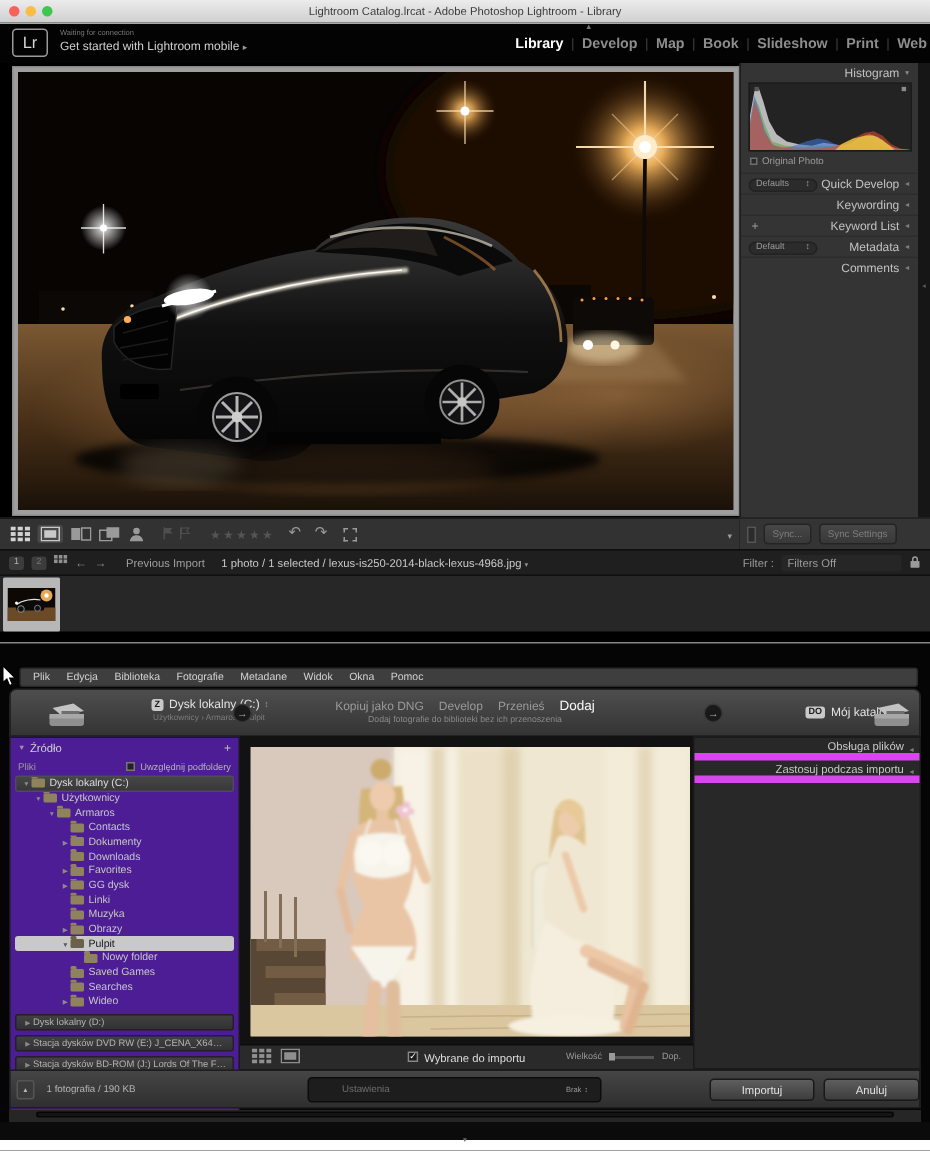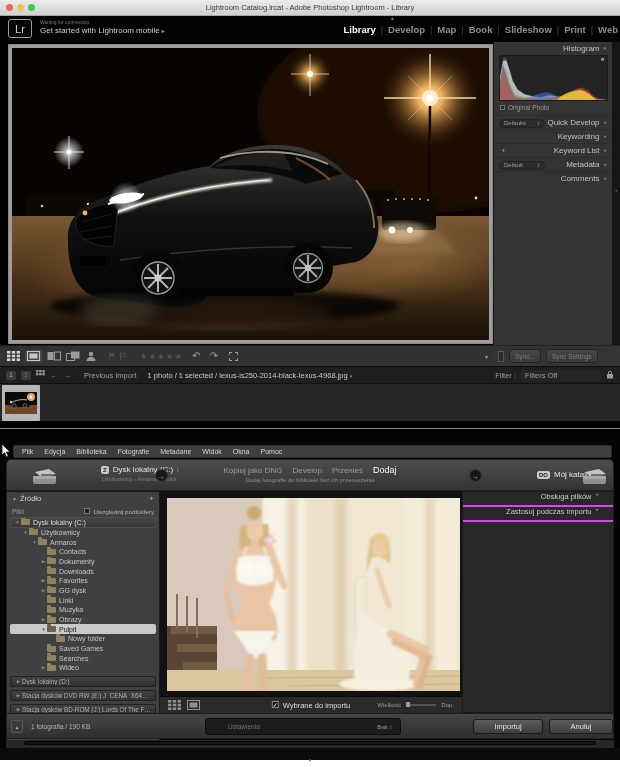--- a/index.html
+++ b/index.html
@@ -78,42 +78,42 @@
   .srcpath{font-size:5.5px;color:#7d7d7d;margin-top:2px;margin-left:1px}
   .circ{position:absolute;width:13px;height:13px;border-radius:50%;background:#191919;border:1px solid #3a3a3a;color:#b0b0b0;font-size:7px;line-height:13px;text-align:center}
   .c1{left:148px;top:9px}.c2{left:462px;top:9px}
   .methods-wrap{position:absolute;left:170px;right:170px;top:5px;text-align:center}
   .methods{display:flex;gap:10px;justify-content:center;align-items:baseline}
   .method{font-size:8px;color:#9a9a9a;white-space:nowrap}
   .method.active{color:#fafafa;font-weight:normal;font-size:9px}
   .mdesc{font-size:5.8px;color:#8a8a8a;margin-top:2px}
   .dstblk{position:absolute;left:530px;top:10px;display:flex;align-items:center}
   .dstname{font-size:8px;color:#e2e2e2}
-  .lp{position:absolute;left:6px;top:62px;width:154px;height:266px;background:#404040;border:1px solid #1a1a1a}
+  .lp{position:absolute;left:6px;top:62px;width:154px;height:266px;background:#4c1d95;border:1px solid #1a1a1a}
   .lp-h{height:13px;display:flex;align-items:center;padding:0 5px;font-size:7.5px;color:#d0d0d0}
   .tri{font-size:5px;color:#999;margin-right:3px}
   .lp-plus{margin-left:auto;color:#bbb;font-size:8px}
   .lp-sub{height:12px;display:flex;align-items:center;padding:0 5px;font-size:6.5px;color:#9a9a9a}
   .inc{margin-left:auto;display:flex;align-items:center;gap:3px;color:#b5b5b5;font-size:6.2px}
   .cb2{width:6px;height:6px;border:1px solid #777;background:#222}
   .trow{height:9.7px;display:flex;align-items:center;font-size:7px;color:#c6c6c6;margin:0 3px;border-radius:2px;overflow:hidden;white-space:nowrap}
   .tarr{width:7px;font-size:4.5px;color:#8a8a8a;text-align:center;flex:none}
   .tfold{width:9px;height:6px;background:#8f835d;border-radius:1px;position:relative;margin-right:3px;flex:none}
   .tfold::before{content:"";position:absolute;top:-2px;left:0;width:4px;height:2px;background:#8f835d;border-radius:1px 1px 0 0}
   .trow.root{background:linear-gradient(#464646,#383838);border:1px solid #4e4e4e;color:#ddd;height:10.5px}
   .trow.sel{background:#c9c9c9;color:#141414}
   .trow.sel .tfold{background:#6b6146}.trow.sel .tfold::before{background:#6b6146}
   .trow.sel .tarr{color:#555}
   .drive{height:11px;margin:3px 3px 0;background:linear-gradient(#414141,#323232);border:1px solid #222;border-radius:2px;display:flex;align-items:center;padding:0 4px;font-size:6.3px;color:#b3b3b3;white-space:nowrap;overflow:hidden;text-overflow:ellipsis}
   .drive .tarr{flex:none}
   .drive i{overflow:hidden;text-overflow:ellipsis}
   .ca{position:absolute;left:160px;top:62px;width:302px;height:205px;background:#121212}
   .imgphoto{position:absolute;left:7px;top:7px;width:293px;height:193px;display:block}
   .rp2{position:absolute;right:6px;top:62px;width:152px;height:222px;background:#282828;border:1px solid #1a1a1a}
-  .sec{height:15px;border-bottom:2px solid #d946ef;display:flex;align-items:flex-start;justify-content:flex-end;gap:3px;padding:0 14px;font-size:7.5px;color:#c9c9c9}
+  .sec{height:15px;border-bottom:5px solid #d946ef;display:flex;align-items:flex-end;justify-content:flex-end;gap:3px;padding:0 3px;font-size:7.5px;color:#c9c9c9}
   .pbar{position:absolute;left:160px;top:267px;width:302px;height:17px;background:#2a2a2a;border-top:1px solid #0c0c0c;display:flex;align-items:center;gap:6px;padding:0 8px}
   .chk{position:absolute;left:50%;transform:translateX(-50%);display:flex;gap:4px;align-items:flex-start;font-size:7.5px;color:#ddd;white-space:nowrap}
   .cb3{width:7px;height:7px;border:1px solid #888;background:#1c1c1c;color:#fff;font-size:6px;line-height:7px;text-align:center}
   .size{margin-left:auto;display:flex;align-items:center;gap:5px;font-size:6px;color:#9a9a9a}
   .track{width:30px;height:2px;background:#555;position:relative}
   .track::before{content:"";position:absolute;left:0;top:-2px;width:4px;height:5px;background:#9a9a9a}
   .bbar{position:absolute;left:6px;right:6px;top:284px;height:26px;background:linear-gradient(#454545,#2f2f2f);border:1px solid #1d1d1d}
   .panelbtn{position:absolute;left:4px;top:6px;width:12px;height:13px;background:#3a3a3a;border:1px solid #555;border-radius:2px;font-size:5px;color:#bbb;text-align:center;line-height:13px}
   .cnt{position:absolute;left:24px;top:9px;font-size:6.5px;color:#b5b5b5}
   .preset{position:absolute;left:198px;top:4px;width:196px;height:17px;background:#1d1d1d;border:1px solid #0c0c0c;border-radius:3px;display:flex;align-items:center}

